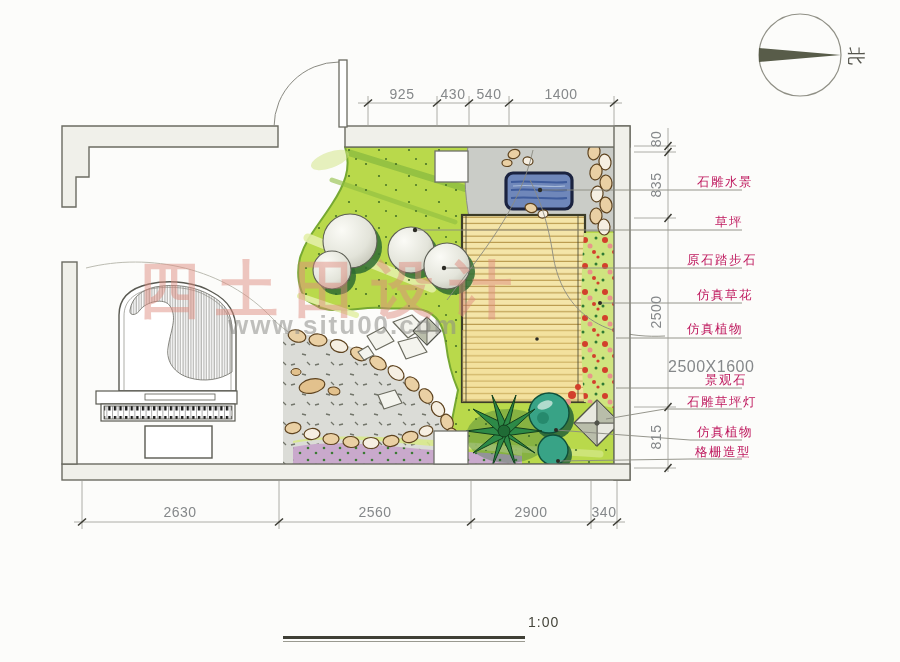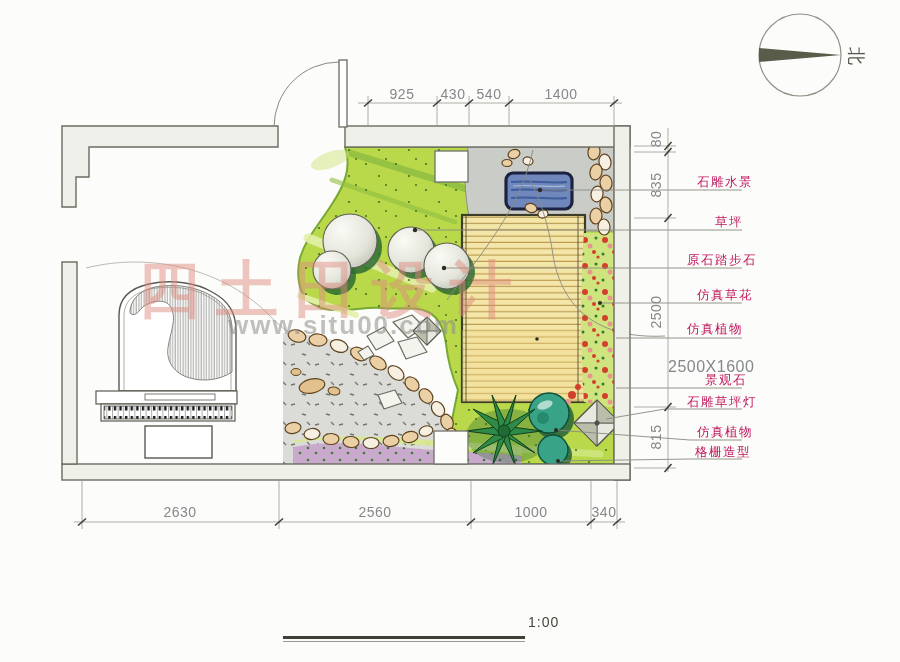--- a/index.html
+++ b/index.html
@@ -318,21 +318,21 @@
 <div class="wm-brand">四土田设计</div>
 <div class="wm-url">www.situ00.com</div>
 
 <span class="dim" style="left:402px;top:86px">925</span>
 <span class="dim" style="left:453px;top:86px">430</span>
 <span class="dim" style="left:489px;top:86px">540</span>
 <span class="dim" style="left:561px;top:86px">1400</span>
 
 <span class="dim" style="left:180px;top:504px">2630</span>
 <span class="dim" style="left:375px;top:504px">2560</span>
-<span class="dim" style="left:531px;top:504px">1000</span>
+<span class="dim" style="left:531px;top:504px">2900</span>
 <span class="dim" style="left:604px;top:504px">340</span>
 
 <span class="dim-r" style="left:656px;top:139px">80</span>
 <span class="dim-r" style="left:656px;top:185px">835</span>
 <span class="dim-r" style="left:656px;top:312px">2500</span>
 <span class="dim-r" style="left:656px;top:437px">815</span>
 
 <span class="lbl" style="left:697px;top:174px">石雕水景</span>
 <span class="lbl" style="left:715px;top:214px">草坪</span>
 <span class="lbl" style="left:687px;top:252px">原石踏步石</span>

